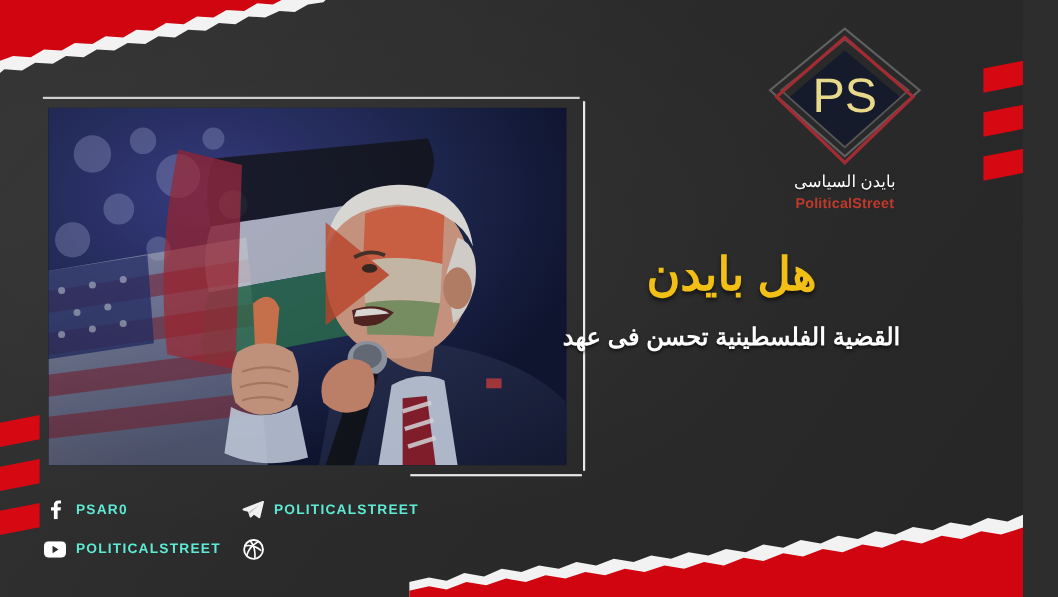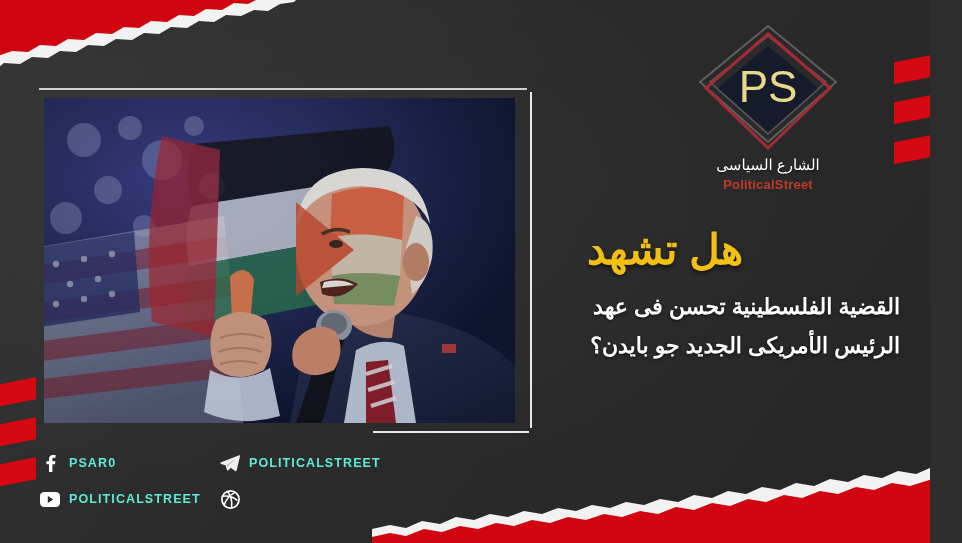--- a/index.html
+++ b/index.html
@@ -118,21 +118,20 @@
     text-shadow: 0 2px 4px rgba(0,0,0,0.55);
     margin-bottom: 16px;
   }
   .headline-line {
     color: #fdfdfd;
     font-size: 22px;
     font-weight: bold;
     line-height: 1.75;
     letter-spacing: 0.3px;
     text-shadow: 0 1px 3px rgba(0,0,0,0.6);
-    text-align: right;
   }
 
   
   #social-bar {
     position: absolute;
     left: 40px; top: 445px;
     z-index: 4;
     display: grid;
     grid-template-columns: 150px auto;
     grid-auto-rows: 36px;
@@ -321,28 +320,27 @@
 
         <polygon points="100,6 168,62 100,122 32,62" fill="none" stroke="#8d8d8d" stroke-width="2" opacity="0.55"></polygon>
         <polygon points="100,16 158,62 100,114 42,62" fill="none" stroke="#8d8d8d" stroke-width="1.6" opacity="0.45"></polygon>
 
         <polygon points="100,14 162,68 100,128 38,68" fill="none" stroke="#a32b33" stroke-width="3"></polygon>
 
         <polygon points="100,26 150,68 100,112 50,68" fill="#161b2c"></polygon>
         <text x="100" y="82" text-anchor="middle" font-family="Liberation Sans, sans-serif" font-size="44" font-weight="normal" fill="#e8d88a">PS</text>
       </svg>
     </div>
-    <div id="logo-name-ar">الشارع السياسى</div>
+    <div id="logo-name-ar">بايدن السياسى</div>
     <div id="logo-name-en">PoliticalStreet</div>
   </div>
 
   <div id="headline-block">
-    <div id="headline-kicker">هل تشهد</div>
+    <div id="headline-kicker">هل بايدن</div>
     <div class="headline-line">القضية الفلسطينية تحسن فى عهد</div>
-    <div class="headline-line">الرئيس الأمريكى الجديد جو بايدن؟</div>
   </div>
 
   <div id="social-bar">
 
     <div class="social-item">
       <span class="social-ico">
         <svg width="16" height="18" viewBox="0 0 16 18">
           <path d="M10.4 18V10.2h2.6l0.4-3h-3V5.3c0-0.9 0.25-1.5 1.5-1.5H13.5V1.1C13.2 1.07 12.2 1 11 1 8.6 1 7 2.5 7 5v2.2H4.4v3H7V18z" fill="#ffffff"></path>
         </svg>
       </span>

